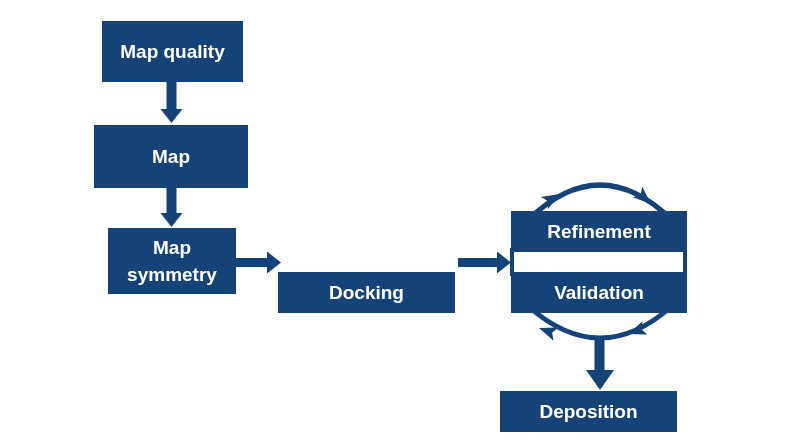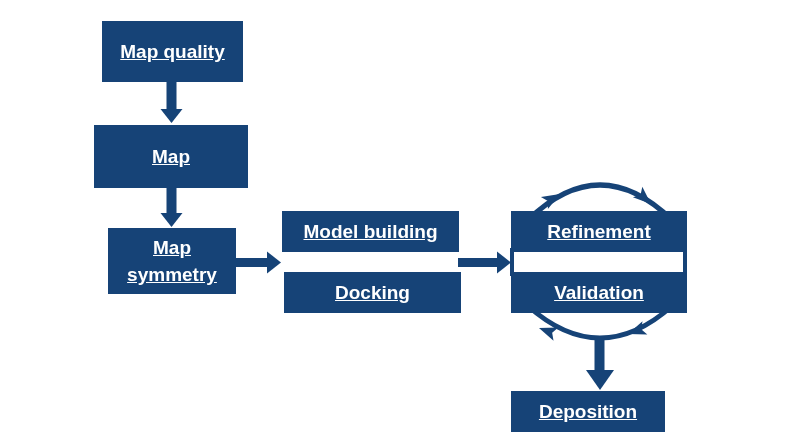--- a/index.html
+++ b/index.html
@@ -26,31 +26,30 @@
     color: var(--text);
     display: flex;
     flex-direction: column;
     align-items: center;
     justify-content: center;
     text-align: right;
     font-weight: bold;
     font-size: 19px;
     line-height: 27px;
     box-sizing: border-box;
-    text-decoration: underline;
   }
   .box span { display: block; }
   #box-map-quality   { left: 102px; top: 21px;  width: 141px; height: 61px; }
   #box-map-improve   { left: 94px;  top: 125px; width: 154px; height: 63px; }
   #box-map-symmetry  { left: 108px; top: 228px; width: 128px; height: 66px; }
   #box-model-build   { left: 282px; top: 211px; width: 177px; height: 41px; }
-  #box-docking       { left: 284px; top: 272px; width: 177px; height: 41px; }
+  #box-docking       { left: 278px; top: 272px; width: 177px; height: 41px; }
   #box-refinement    { left: 511px; top: 211px; width: 176px; height: 41px; }
   #box-validation    { left: 511px; top: 272px; width: 176px; height: 41px; }
-  #box-deposition    { left: 511px; top: 391px; width: 154px; height: 41px; }
+  #box-deposition    { left: 500px; top: 391px; width: 177px; height: 41px; }
   #cycle-gap-strip {
     position: absolute;
     z-index: 2;
     left: 510px; top: 248px;
     width: 177px; height: 28px;
     background: var(--bg);
     border: 4px solid var(--blue);
     box-sizing: border-box;
   }
 </style>
@@ -101,23 +100,20 @@
 
   <div class="box" id="box-map-improve">
     <span>Map</span>
   </div>
 
   <div class="box" id="box-map-symmetry">
     <span>Map</span>
     <span>symmetry</span>
   </div>
 
-  <div class="box" id="box-model-build">
-    <span>Model building</span>
-  </div>
 
   <div class="box" id="box-docking">
     <span>Docking</span>
   </div>
 
   <div class="box" id="box-validation">
     <span>Validation</span>
   </div>
 
   <div class="box" id="box-refinement">

